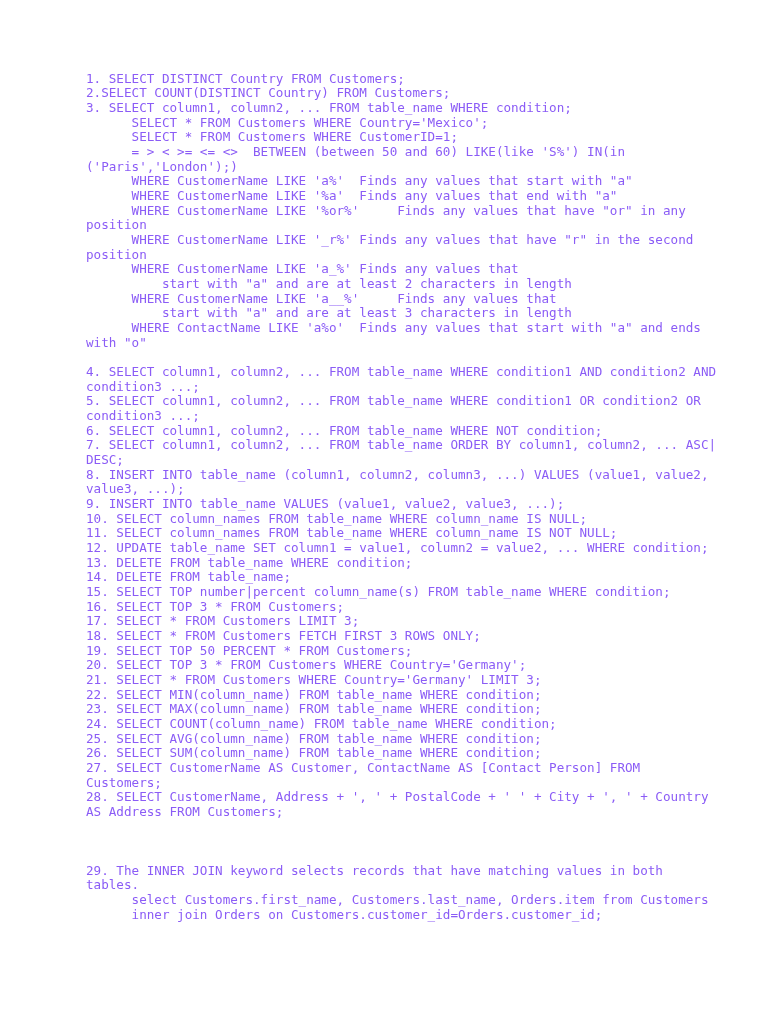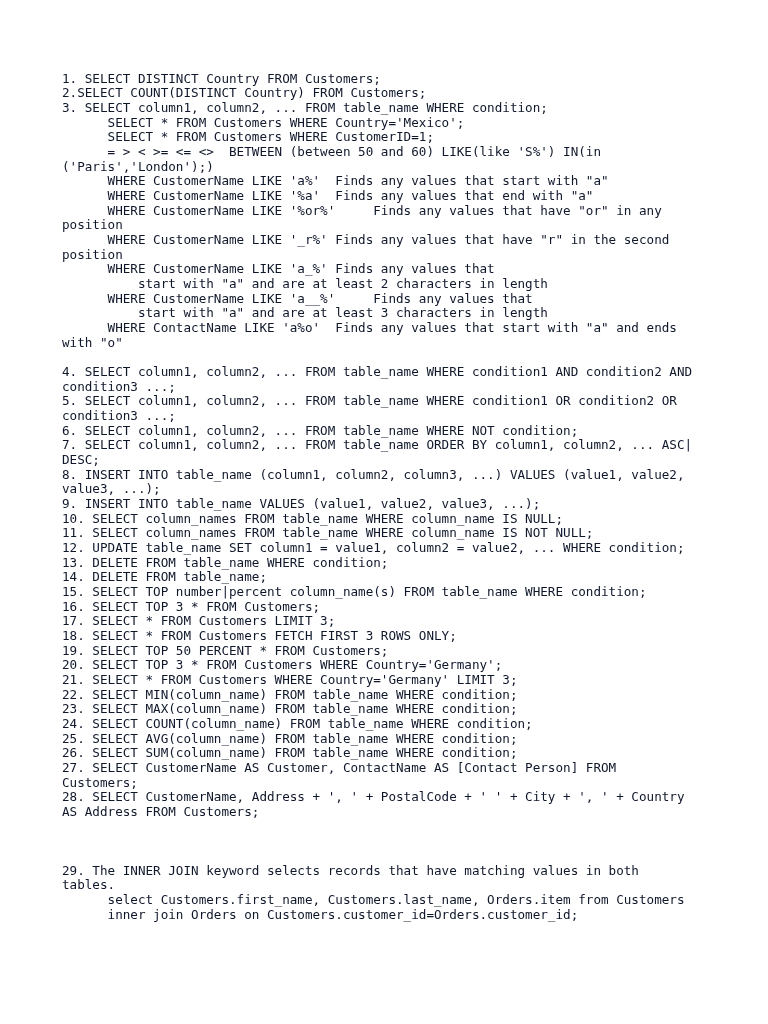--- a/index.html
+++ b/index.html
@@ -29,21 +29,21 @@
     font-size: 12.62px;
     line-height: 14.67px;
     white-space: pre;
     letter-spacing: 0;
   }
 </style>
 </head>
 <body style="background: rgb(255, 255, 255);">
 
 <div class="page">
-  <pre class="doc-text" style="color: #0f172a;">1. SELECT DISTINCT Country FROM Customers;
+  <pre class="doc-text" style="color: #8b5cf6; margin-left: 24px;">1. SELECT DISTINCT Country FROM Customers;
 2.SELECT COUNT(DISTINCT Country) FROM Customers;
 3. SELECT column1, column2, ... FROM table_name WHERE condition;
       SELECT * FROM Customers WHERE Country='Mexico';
       SELECT * FROM Customers WHERE CustomerID=1;
       = &gt; &lt; &gt;= &lt;= &lt;&gt;  BETWEEN (between 50 and 60) LIKE(like 'S%') IN(in
 ('Paris','London');)
       WHERE CustomerName LIKE 'a%'  Finds any values that start with "a"
       WHERE CustomerName LIKE '%a'  Finds any values that end with "a"
       WHERE CustomerName LIKE '%or%'     Finds any values that have "or" in any
 position

